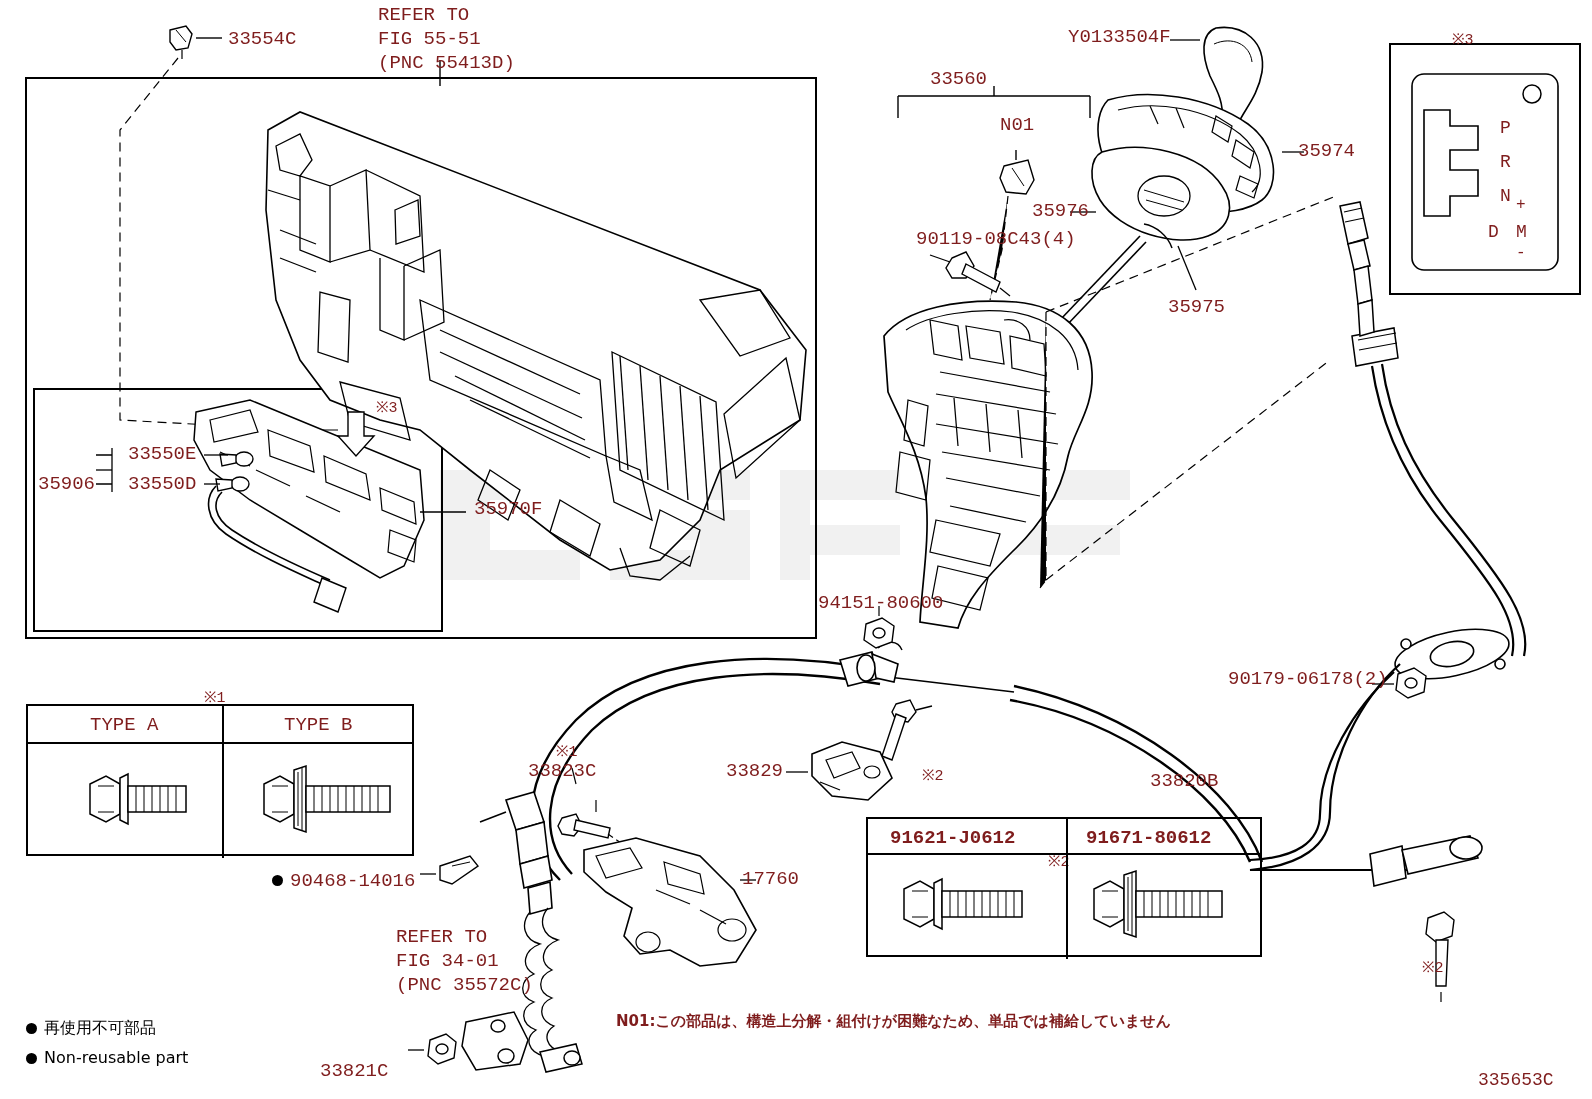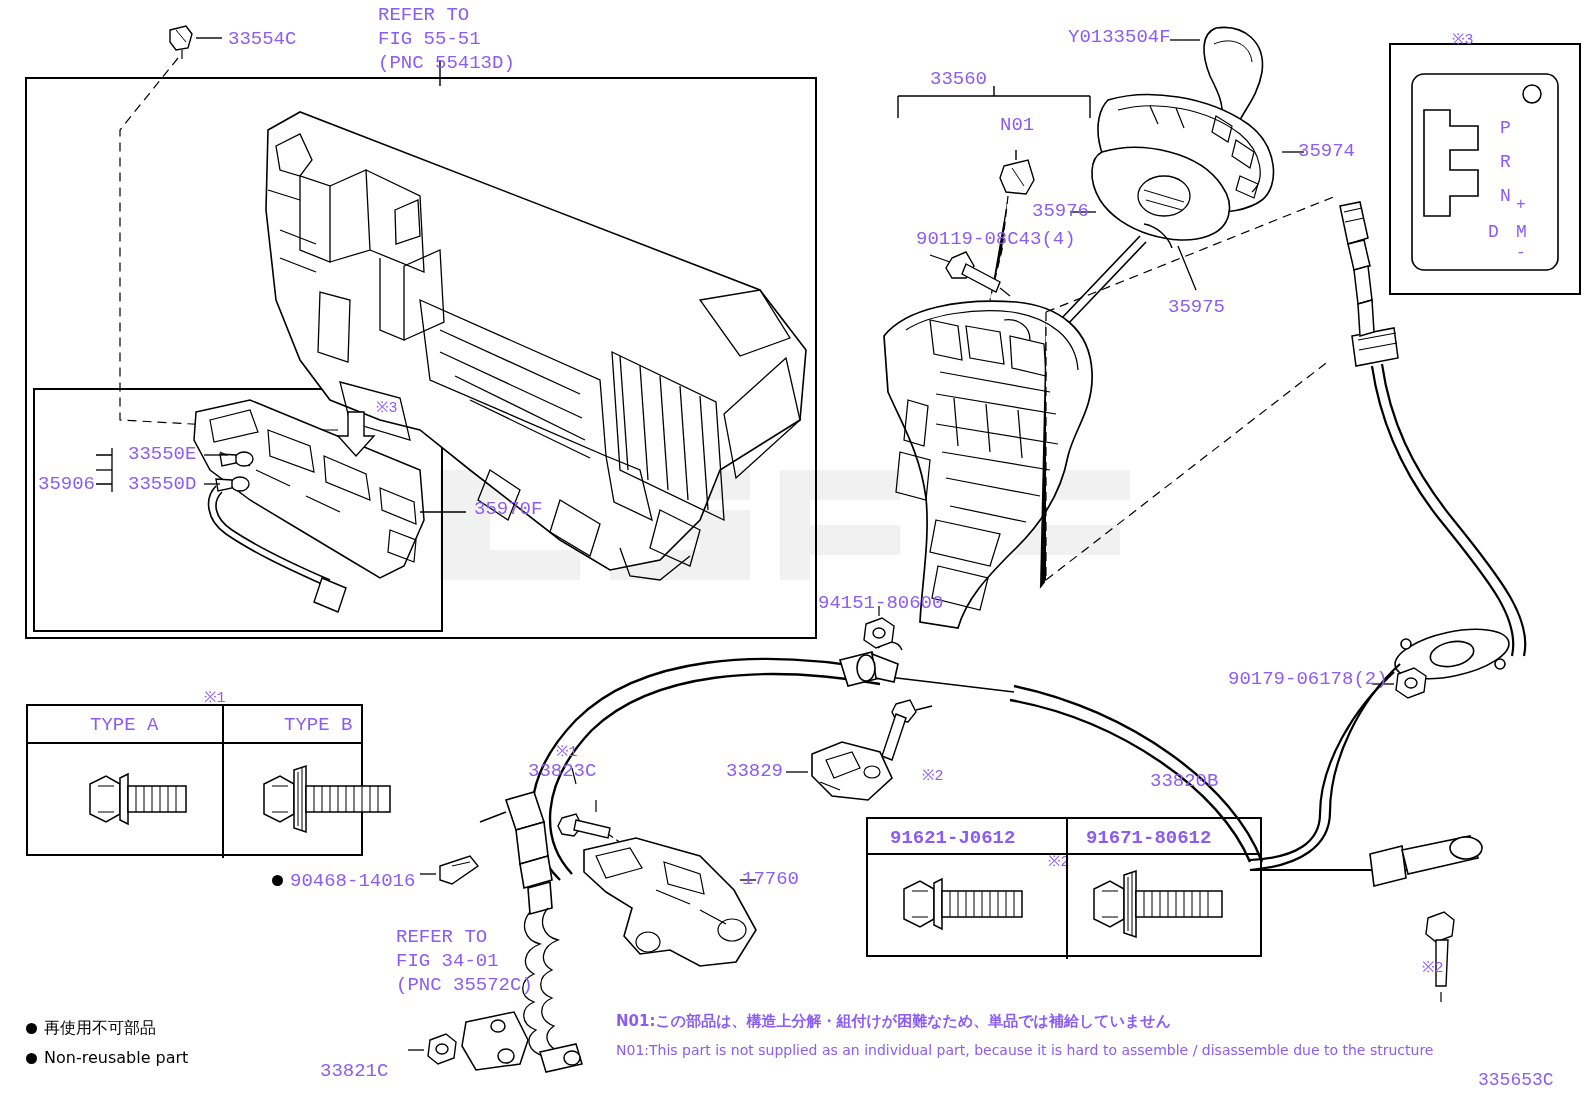--- a/index.html
+++ b/index.html
@@ -13,21 +13,21 @@
     height: 1099px;
     background: #ffffff;
     font-family: "Liberation Mono", "DejaVu Sans Mono", monospace;
     color: #000000;
     overflow: hidden;
   }
   .lbl {
     position: absolute;
     font-family: "Liberation Mono", "DejaVu Sans Mono", monospace;
     font-size: 19px;
-    color: #8b5cf6;
+    color: #7f1d1d;
     white-space: nowrap;
     letter-spacing: 0px;
   }
   .lbl.small { font-size: 15px; }
   .lbl.jp {
     font-family: "DejaVu Sans", sans-serif;
     font-size: 15px;
     font-weight: bold;
   }
   .lbl.en {
@@ -436,21 +436,21 @@
 
   <div class="lbl" style="left:272px; top:870px;">
     <span class="bullet"></span><span>90468-14016</span>
   </div>
 
   <div class="lbl" style="left:396px; top:926px;">REFER TO</div>
   <div class="lbl" style="left:396px; top:950px;">FIG 34-01</div>
   <div class="lbl" style="left:396px; top:974px;">(PNC 35572C)</div>
 
   <div class="lbl small" style="left:204px; top:686px;">※1</div>
-  <div class="box" style="left:26px; top:704px; width:337px; height:152px;">
+  <div class="box" style="left:26px; top:704px; width:388px; height:152px;">
     <div style="position:absolute; left:0; top:0; width:100%; height:38px; border-bottom:2px solid #000; box-sizing:border-box;"></div>
     <div style="position:absolute; left:194px; top:0; width:2px; height:152px; background:#000;"></div>
     <div class="lbl" style="left:62px; top:8px;">TYPE A</div>
     <div class="lbl" style="left:256px; top:8px;">TYPE B</div>
     <svg width="388" height="152" style="position:absolute; left:0; top:0;">
 
       <g fill="#fff" stroke="#000" stroke-width="1.5">
         <path d="M62,78 L78,70 L92,78 L92,108 L78,116 L62,108 Z"></path>
         <path d="M92,72 L100,68 L100,118 L92,114 Z"></path>
         <rect x="100" y="80" width="58" height="26"></rect>
@@ -511,17 +511,16 @@
   <div class="lbl" style="left:1516px; top:244px; font-size:16px;">-</div>
 
   <div class="legend" style="left:26px; top:1018px;">
     <span class="bullet"></span><span>再使用不可部品</span>
   </div>
   <div class="legend" style="left:26px; top:1048px;">
     <span class="bullet"></span><span>Non-reusable part</span>
   </div>
 
   <div class="lbl jp" style="left:616px; top:1012px;">N01:この部品は、構造上分解・組付けが困難なため、単品では補給していません</div>
-  <div class="lbl en" style="left:616px; top:1042px;">N01:This part is not supplied as an individual part, because it is hard to assemble / disassemble due to the structure</div>
 
   <div class="lbl" style="left:1478px; top:1070px; font-size:18px;">335653C</div>
 
 </div>
 
 </body></html>

